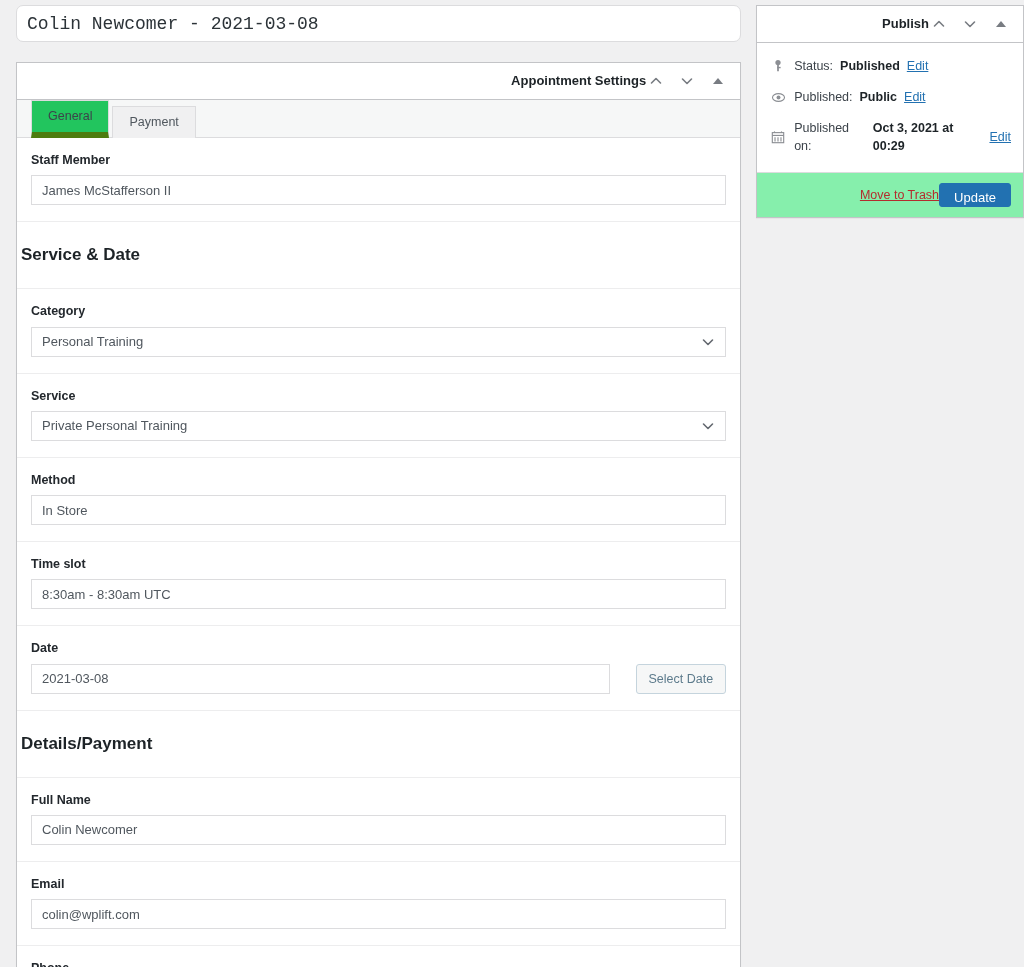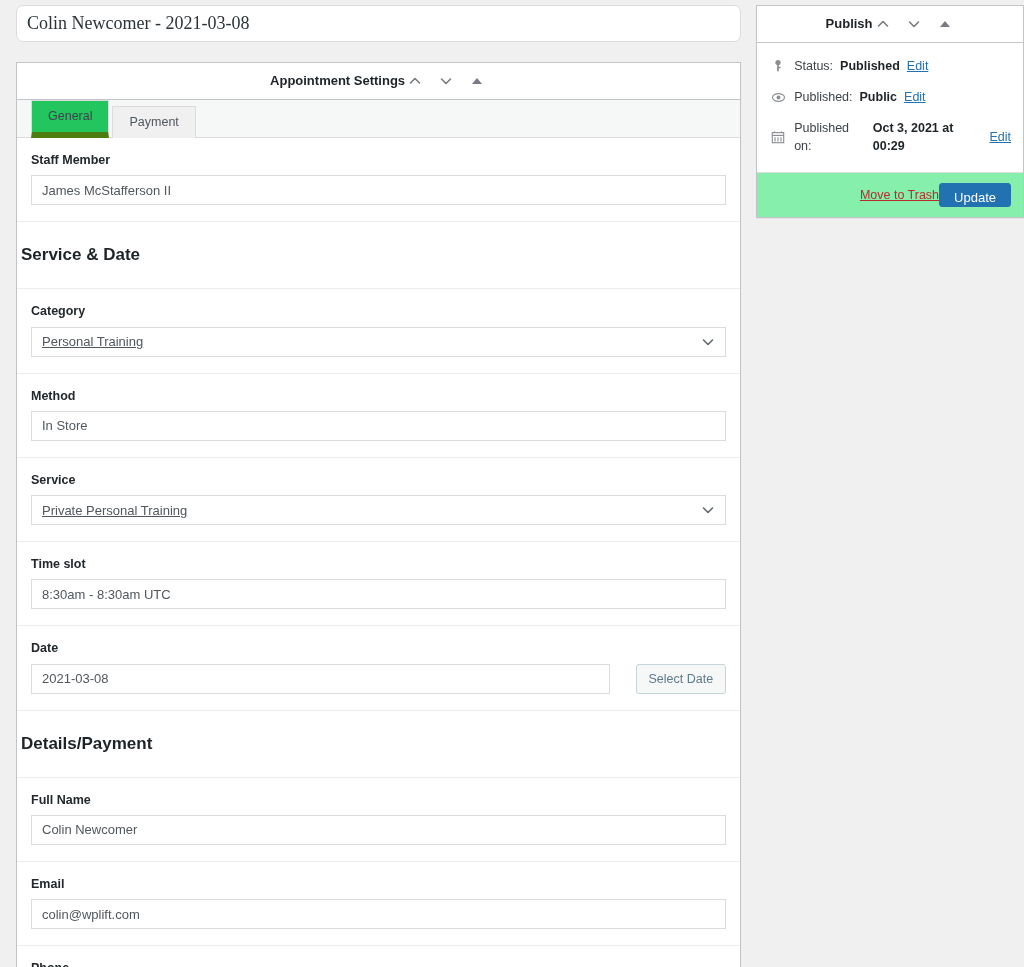--- a/index.html
+++ b/index.html
@@ -24,37 +24,37 @@
 
   
   .title-wrap { margin-bottom: 20px; }
   .title-input {
     width: 100%;
     height: 37px;
     background: #fff;
     border: 1px solid #dcdcde;
     border-radius: 7px;
     padding: 3px 10px;
-    font-family: Liberation Serif, serif;
+    font-family: Liberation Mono, monospace;
     font-size: 18px;
     color: #2c3338;
     outline: none;
     box-shadow: 0 0 0 transparent;
   }
 
   
   .metabox {
     background: #fff;
     border: 1px solid #c3c4c7;
     box-shadow: 0 1px 1px rgba(0,0,0,.04);
   }
   .mb-header {
     display: flex;
     align-items: center;
-    justify-content: center;
+    justify-content: flex-end;
     height: 37px;
     padding: 0 12px;
     border-bottom: 1px solid #c3c4c7;
   }
   .mb-title {
     font-size: 13px;
     font-weight: bold;
     color: #1d2327;
     line-height: 1.4;
   }
@@ -123,21 +123,21 @@
     border-radius: 0;
     background: #fff;
     padding: 2px 10px;
     font-family: "Liberation Sans", sans-serif;
     font-size: 13px;
     color: #50575e;
     outline: none;
     display: block;
   }
   .select-wrap { position: relative; width: 100%; }
-  .select-wrap .ctrl { padding-right: 26px; line-height: 26px; text-decoration: underline; }
+  .select-wrap .ctrl { padding-right: 26px; line-height: 26px; }
   .select-chevron {
     position: absolute;
     right: 11px; top: 50%;
     transform: translateY(-50%);
     pointer-events: none;
     color: #646970;
     display: flex;
   }
 
   .section-head-row {
@@ -274,34 +274,34 @@
           <input class="ctrl" type="text" value="Personal Training" style="">
           <span class="select-chevron">
             <svg width="14" height="14" viewBox="0 0 14 14" fill="none" stroke="currentColor" stroke-width="1.6" stroke-linecap="round" stroke-linejoin="round">
               <polyline points="2.5,5 7,9.5 11.5,5"></polyline>
             </svg>
           </span>
         </div>
       </div>
 
       <div class="field-row">
-        <label class="field-label">Method</label>
-        <input class="ctrl" type="text" value="In Store" style="">
-      </div>
-
-      <div class="field-row">
         <label class="field-label">Service</label>
         <div class="select-wrap">
           <input class="ctrl" type="text" value="Private Personal Training" style="">
           <span class="select-chevron">
             <svg width="14" height="14" viewBox="0 0 14 14" fill="none" stroke="currentColor" stroke-width="1.6" stroke-linecap="round" stroke-linejoin="round">
               <polyline points="2.5,5 7,9.5 11.5,5"></polyline>
             </svg>
           </span>
         </div>
+      </div>
+
+      <div class="field-row">
+        <label class="field-label">Method</label>
+        <input class="ctrl" type="text" value="In Store" style="">
       </div>
 
       <div class="field-row">
         <label class="field-label">Time slot</label>
         <input class="ctrl" type="text" value="8:30am - 8:30am UTC" style="">
       </div>
 
       <div class="field-row">
         <label class="field-label">Date</label>
         <div class="date-row-inner">

